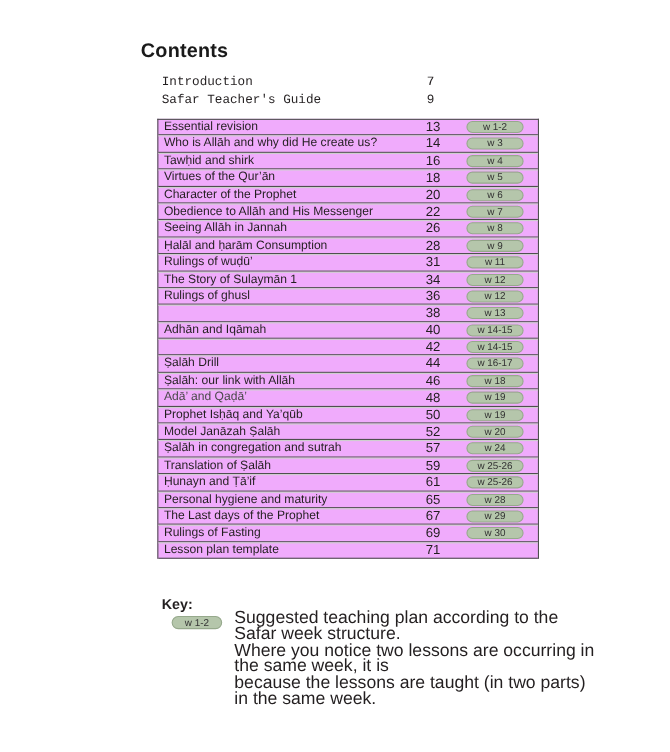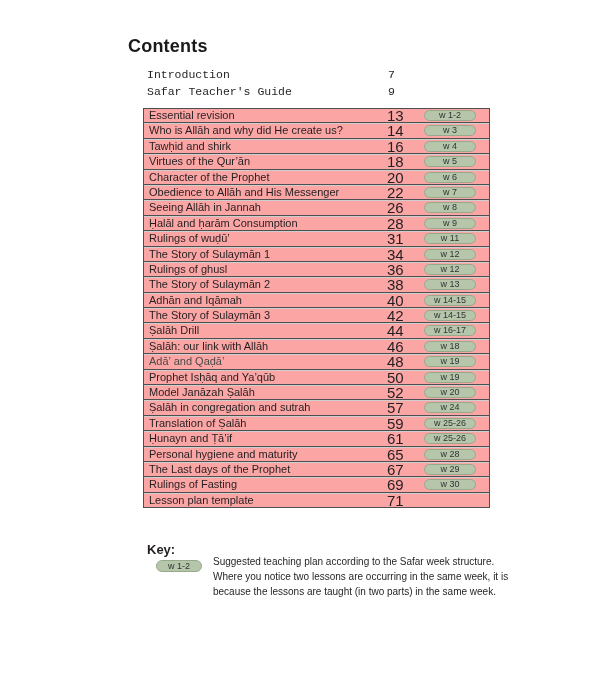--- a/index.html
+++ b/index.html
@@ -21,44 +21,44 @@
     font-size:18px;font-weight:bold;letter-spacing:0.2px;color:#1a1a1a;
   }
   
   .front-matter{position:absolute;left:147px;top:66px;width:300px;font-family:Liberation Mono, monospace;}
   .fm-row{position:relative;height:17px;font-size:11.5px;line-height:17px;}
   .fm-page{position:absolute;left:241px;top:0;}
   
   .toc-table{
     position:absolute;left:143px;top:108px;width:347px;
     border:1px solid var(--table-border);border-bottom:none;
-    background:#fca5a5;
+    background:#f0abfc;
   }
   .toc-row{position:relative;height:14.4px;border-bottom:1px solid var(--table-border);}
   .toc-row + .toc-row{border-top:1px solid var(--row-sep-light);height:15.4px;}
   .toc-title{
     position:absolute;left:5px;top:0;right:105px;
     font-size:11px;line-height:13.6px;white-space:nowrap;overflow:hidden;
   }
-  .toc-page{position:absolute;left:243px;top:0;font-size:15px;line-height:13.6px;}
+  .toc-page{position:absolute;left:243px;top:0;font-size:12px;line-height:13.6px;}
   .week-badge{
     position:absolute;left:280px;top:1px;width:52px;height:11px;
     background:var(--badge-bg);border:1px solid var(--badge-border);
     border-radius:6px;font-size:9px;line-height:9.5px;text-align:center;color:#333;
   }
   .smudged{filter:blur(0.7px);color:#4a4a4a;}
   
   .key-label{position:absolute;left:147px;top:542px;font-size:13px;font-weight:bold;}
   .key-badge{
     position:absolute;left:156px;top:560px;width:46px;height:12px;
     background:var(--badge-bg);border:1px solid var(--badge-border);
     border-radius:6px;font-size:9px;line-height:10.5px;text-align:center;color:#333;
   }
   .key-text{position:absolute;left:213px;top:555px;width:330px;}
-  .key-line{font-size:10px;line-height:14.8px;}
+  .key-line{font-size:16px;line-height:14.8px;}
 </style>
 </head>
 <body>
 
 <div class="page">
 
   <div class="contents-title">Contents</div>
 
   <div class="front-matter">
       <div class="fm-row">
@@ -121,31 +121,29 @@
     <span class="toc-title">The Story of Sulaymān 1</span>
     <span class="toc-page">34</span>
     <span class="week-badge">w 12</span>
   </div>
       <div class="toc-row">
     <span class="toc-title">Rulings of ghusl</span>
     <span class="toc-page">36</span>
     <span class="week-badge">w 12</span>
   </div>
       <div class="toc-row">
-    <span class="toc-title">The Story of Sulaymān 2</span>
     <span class="toc-page">38</span>
     <span class="week-badge">w 13</span>
   </div>
       <div class="toc-row">
     <span class="toc-title">Adhān and Iqāmah</span>
     <span class="toc-page">40</span>
     <span class="week-badge">w 14-15</span>
   </div>
       <div class="toc-row">
-    <span class="toc-title">The Story of Sulaymān 3</span>
     <span class="toc-page">42</span>
     <span class="week-badge">w 14-15</span>
   </div>
       <div class="toc-row">
     <span class="toc-title">Ṣalāh Drill</span>
     <span class="toc-page">44</span>
     <span class="week-badge">w 16-17</span>
   </div>
       <div class="toc-row">
     <span class="toc-title">Ṣalāh: our link with Allāh</span>

